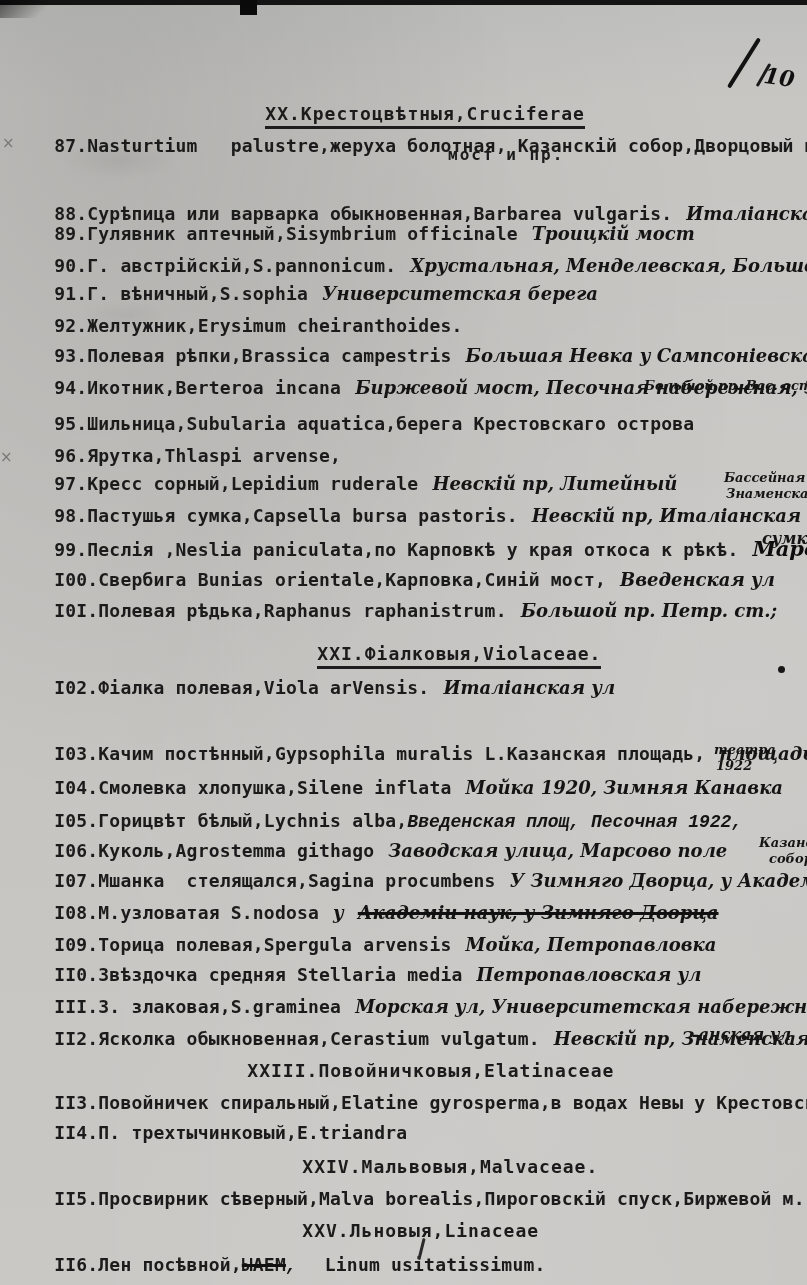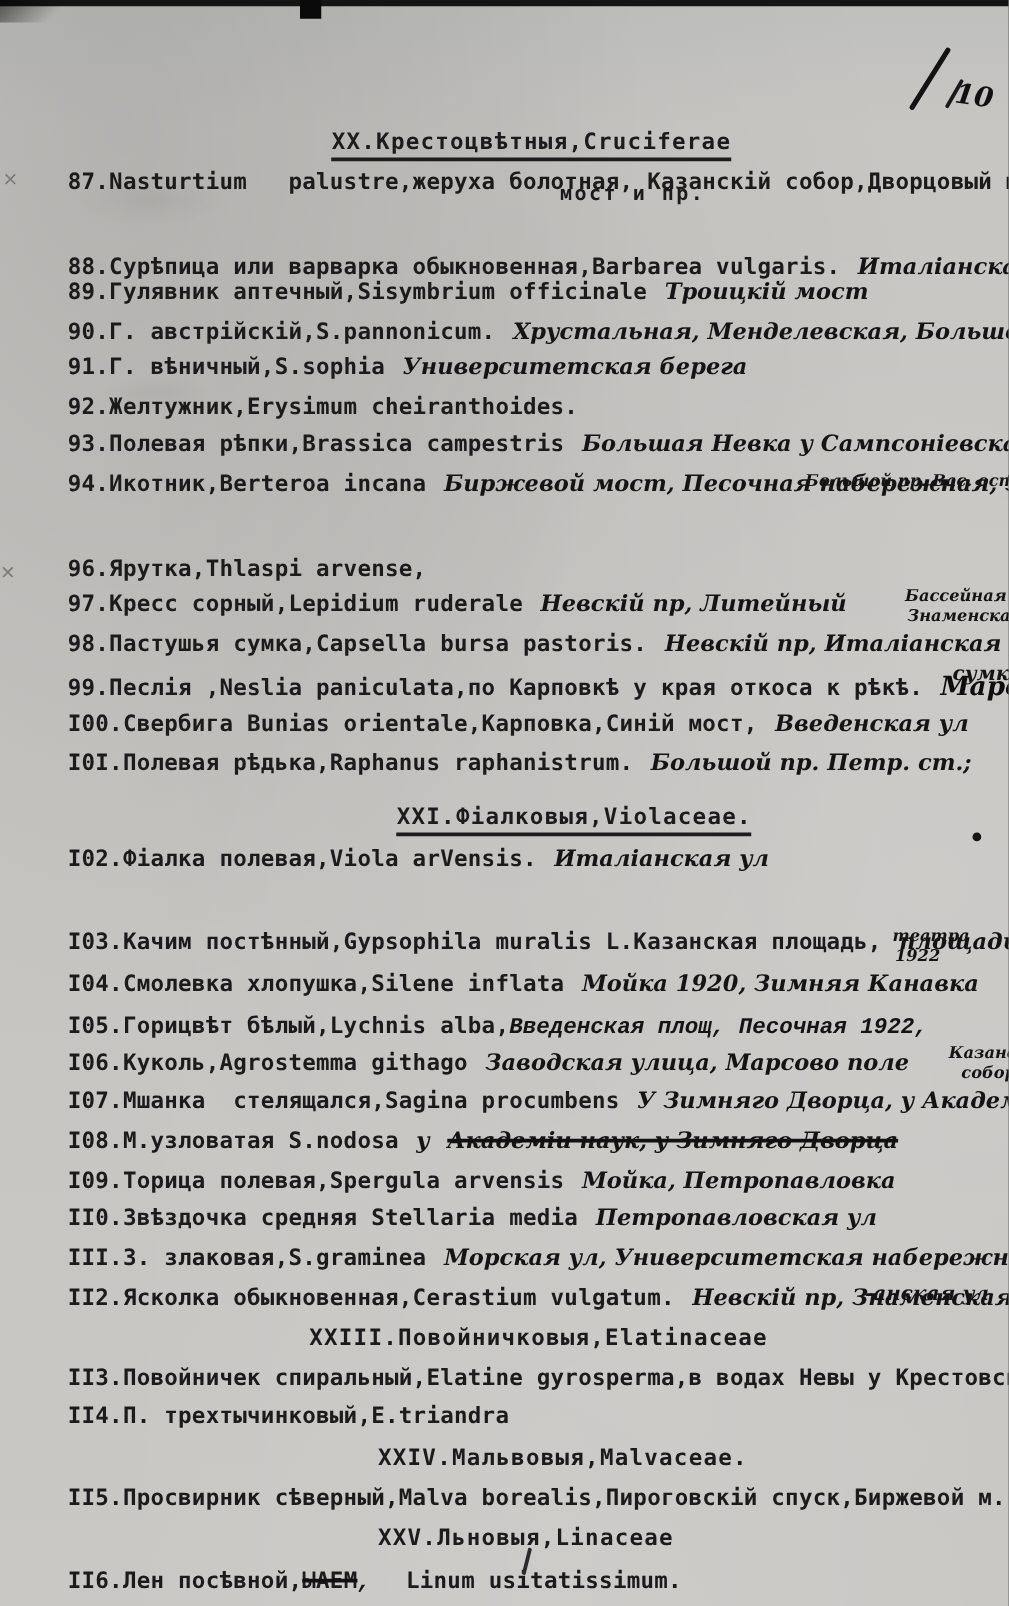--- a/index.html
+++ b/index.html
@@ -100,20 +100,23 @@
 
   <div class="line" style="left:10px;top:325px;">
     <span class="typed">93.Полевая рѣпки,Brassica campestris</span><span class="hand">Большая Невка у Сампсоніевскаго моста</span>
   </div>
 
   <div class="line" style="left:10px;top:357px;">
     <span class="typed">94.Икотник,Berteroa incana</span><span class="hand">Биржевой мост, Песочная набережная, Захарьевская</span>
     <span class="hand small abs" style="left:620px;top:22px;">Большой пр. Вас. остр</span>
   </div>
 
+  <div class="line" style="left:10px;top:393px;">
+    <span class="typed">95.Шильница,Subularia aquatica,берега Крестовскаго острова</span>
+  </div>
 
   <div class="line" style="left:10px;top:425px;">
     <span class="typed">96.Ярутка,Thlaspi arvense,</span>
   </div>
 
   <div class="line" style="left:10px;top:453px;">
     <span class="typed">97.Кресс сорный,Lepidium ruderale</span><span class="hand">Невскій пр, Литейный</span>
   </div>
 
   <div class="line" style="left:10px;top:485px;">

